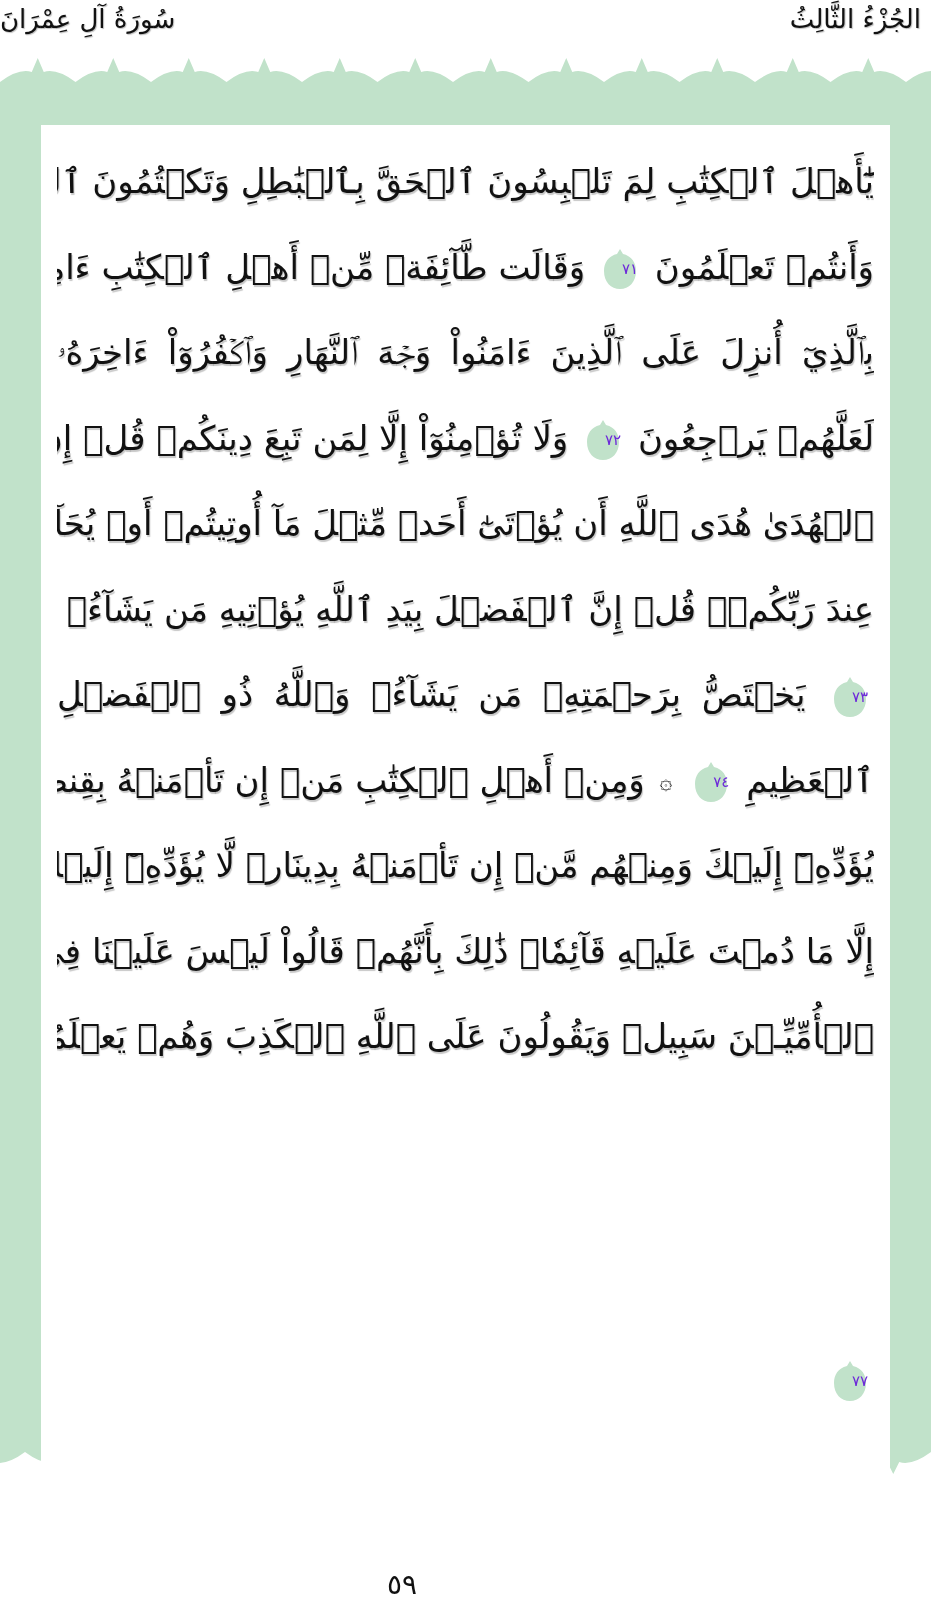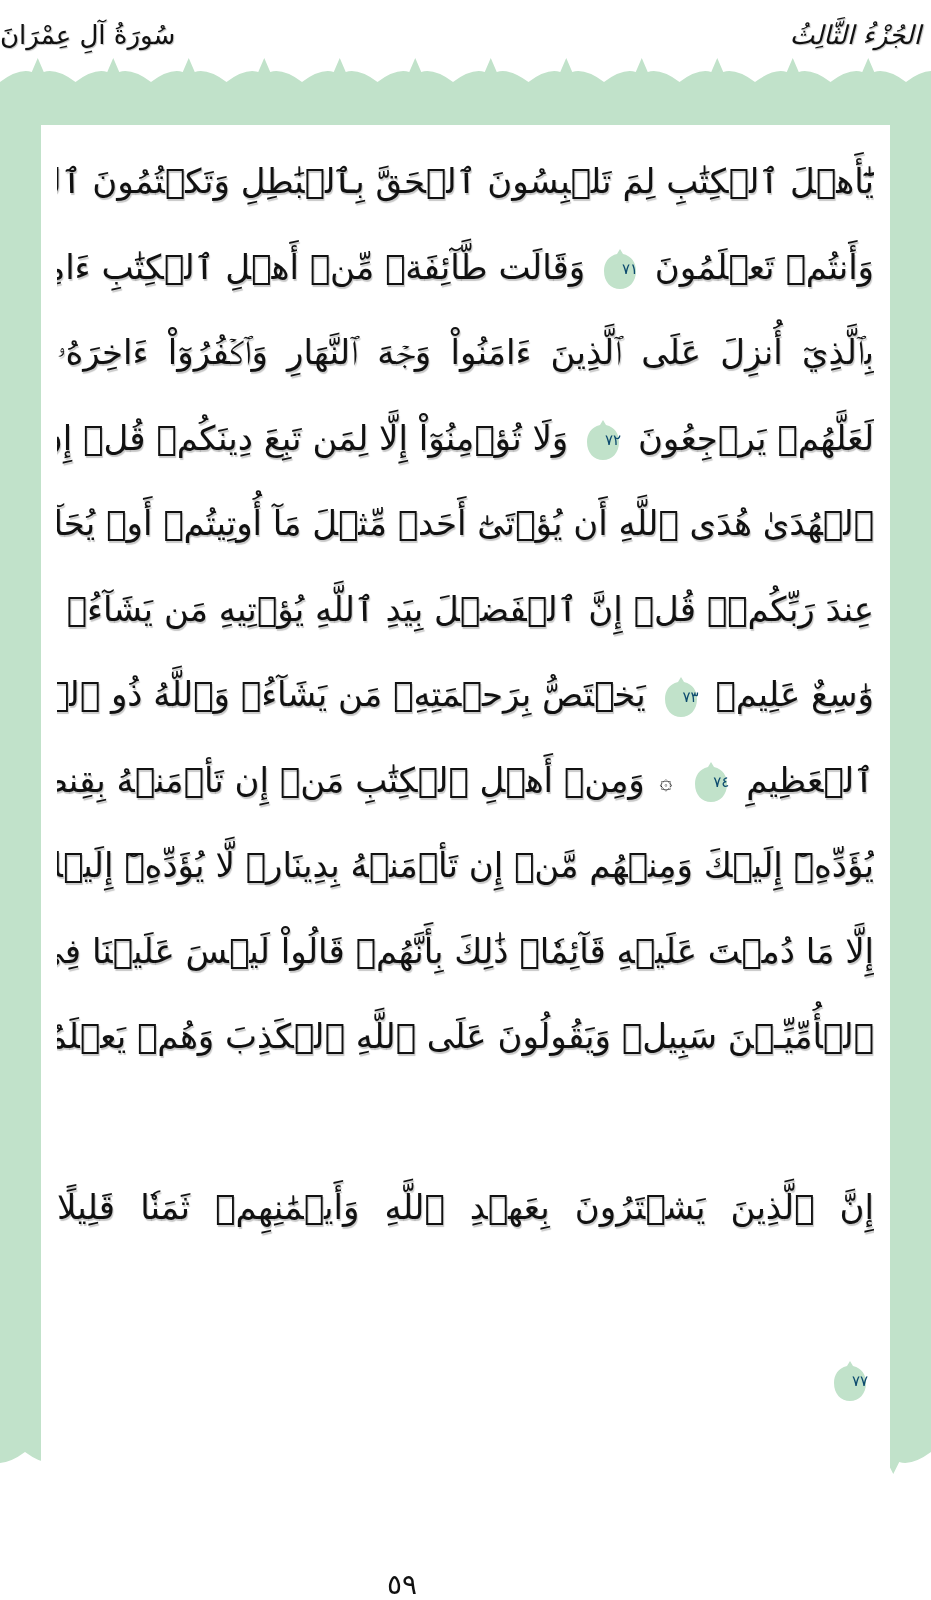--- a/index.html
+++ b/index.html
@@ -13,33 +13,32 @@
     position: relative;
     overflow: hidden;
     font-family: "DejaVu Sans", sans-serif;
   }
   .header {
     position: absolute;
     top: 0;
     left: 0;
     width: 931px;
     height: 50px;
-    margin-top: 16px;
   }
   .header-left, .header-right {
     position: absolute;
     top: 4px;
     font-size: 26px;
     color: #111;
     direction: rtl;
     font-family: "DejaVu Sans", sans-serif;
     text-shadow: 1px 1px 1px rgba(0,0,0,0.25);
   }
   .header-left { left: 0; }
-  .header-right { right: 10px; font-style: italic; }
+  .header-right { right: 10px; }
 
   .frame {
     position: absolute;
     left: 0;
     top: 56px;
     width: 931px;
     height: 1450px;
   }
   .frame svg { position: absolute; left: 0; top: 0; }
 
@@ -77,21 +76,21 @@
     text-shadow: none;
   }
   .ayah-badge svg { position: absolute; left: 0; top: 0; }
   .ayah-badge span {
     position: absolute;
     left: 0; right: 0;
     top: 12px;
     text-align: center;
     font-size: 15px;
     line-height: 20px;
-    color: #0c4a6e;
+    color: #6d28d9;
     font-family: "DejaVu Sans", sans-serif;
     direction: rtl;
   }
   .star {
     display: inline-block;
     font-size: 22px;
     color: #111;
     margin: 0 4px;
     vertical-align: middle;
     text-shadow: none;
@@ -126,28 +125,27 @@
     <div class="line" style="top: 14px;"><span>يَٰٓأَهۡلَ ٱلۡكِتَٰبِ لِمَ تَلۡبِسُونَ ٱلۡحَقَّ بِٱلۡبَٰطِلِ وَتَكۡتُمُونَ ٱلۡحَقَّ</span> </div>
     <div class="line" style="top: 99.5px;"><span>وَأَنتُمۡ تَعۡلَمُونَ</span> <span class="ayah-badge"><svg width="36" height="44" viewBox="0 0 36 44">
           <path d="M18 2 L21 7 C30 9 34 16 34 24 C34 35 27 42 18 42 C9 42 2 35 2 24 C2 16 6 9 15 7 Z" fill="#c1e2ca"></path>
         </svg><span>٧١</span></span> <span>وَقَالَت طَّآئِفَةٞ مِّنۡ أَهۡلِ ٱلۡكِتَٰبِ ءَامِنُواْ</span> </div>
     <div class="line" style="top: 185px;"><span>بِٱلَّذِيٓ أُنزِلَ عَلَى ٱلَّذِينَ ءَامَنُواْ وَجۡهَ ٱلنَّهَارِ وَٱكۡفُرُوٓاْ ءَاخِرَهُۥ</span> </div>
     <div class="line" style="top: 270.5px;"><span>لَعَلَّهُمۡ يَرۡجِعُونَ</span> <span class="ayah-badge"><svg width="36" height="44" viewBox="0 0 36 44">
           <path d="M18 2 L21 7 C30 9 34 16 34 24 C34 35 27 42 18 42 C9 42 2 35 2 24 C2 16 6 9 15 7 Z" fill="#c1e2ca"></path>
         </svg><span>٧٢</span></span> <span>وَلَا تُؤۡمِنُوٓاْ إِلَّا لِمَن تَبِعَ دِينَكُمۡ قُلۡ إِنَّ</span> </div>
     <div class="line" style="top: 356px;"><span>ٱلۡهُدَىٰ هُدَى ٱللَّهِ أَن يُؤۡتَىٰٓ أَحَدٞ مِّثۡلَ مَآ أُوتِيتُمۡ أَوۡ يُحَآجُّوكُمۡ</span> </div>
     <div class="line" style="top: 441.5px;"><span>عِندَ رَبِّكُمۡۗ قُلۡ إِنَّ ٱلۡفَضۡلَ بِيَدِ ٱللَّهِ يُؤۡتِيهِ مَن يَشَآءُۗ وَٱللَّهُ</span> </div>
-    <div class="line" style="top: 527px;"><span>وَٰسِعٌ عَلِيمٞ</span> <span class="ayah-badge"><svg width="36" height="44" viewBox="0 0 36 44">
+    <div class="line" style="top: 527px;"> <span class="ayah-badge"><svg width="36" height="44" viewBox="0 0 36 44">
           <path d="M18 2 L21 7 C30 9 34 16 34 24 C34 35 27 42 18 42 C9 42 2 35 2 24 C2 16 6 9 15 7 Z" fill="#c1e2ca"></path>
         </svg><span>٧٣</span></span> <span>يَخۡتَصُّ بِرَحۡمَتِهِۦ مَن يَشَآءُۗ وَٱللَّهُ ذُو ٱلۡفَضۡلِ</span> </div>
     <div class="line" style="top: 612.5px;"><span>ٱلۡعَظِيمِ</span> <span class="ayah-badge"><svg width="36" height="44" viewBox="0 0 36 44">
           <path d="M18 2 L21 7 C30 9 34 16 34 24 C34 35 27 42 18 42 C9 42 2 35 2 24 C2 16 6 9 15 7 Z" fill="#c1e2ca"></path>
         </svg><span>٧٤</span></span> <span class="star">۞</span> <span>وَمِنۡ أَهۡلِ ٱلۡكِتَٰبِ مَنۡ إِن تَأۡمَنۡهُ بِقِنطَارٖ</span> </div>
     <div class="line" style="top: 698px;"><span>يُؤَدِّهِۦٓ إِلَيۡكَ وَمِنۡهُم مَّنۡ إِن تَأۡمَنۡهُ بِدِينَارٖ لَّا يُؤَدِّهِۦٓ إِلَيۡكَ</span> </div>
     <div class="line" style="top: 783.5px;"><span>إِلَّا مَا دُمۡتَ عَلَيۡهِ قَآئِمٗاۗ ذَٰلِكَ بِأَنَّهُمۡ قَالُواْ لَيۡسَ عَلَيۡنَا فِي</span> </div>
     <div class="line" style="top: 869px;"><span>ٱلۡأُمِّيِّـۧنَ سَبِيلٞ وَيَقُولُونَ عَلَى ٱللَّهِ ٱلۡكَذِبَ وَهُمۡ يَعۡلَمُونَ</span>  </div>
-    <div class="line" style="top: 1040px;"><span>إِنَّ ٱلَّذِينَ يَشۡتَرُونَ بِعَهۡدِ ٱللَّهِ وَأَيۡمَٰنِهِمۡ ثَمَنٗا قَلِيلًا</span> </div>
     <div class="line" style="top: 1211px;"> <span class="ayah-badge"><svg width="36" height="44" viewBox="0 0 36 44">
           <path d="M18 2 L21 7 C30 9 34 16 34 24 C34 35 27 42 18 42 C9 42 2 35 2 24 C2 16 6 9 15 7 Z" fill="#c1e2ca"></path>
         </svg><span>٧٧</span></span> </div>
   </div>
 
 <div class="page-number">٥٩</div>
 
 </body></html>

